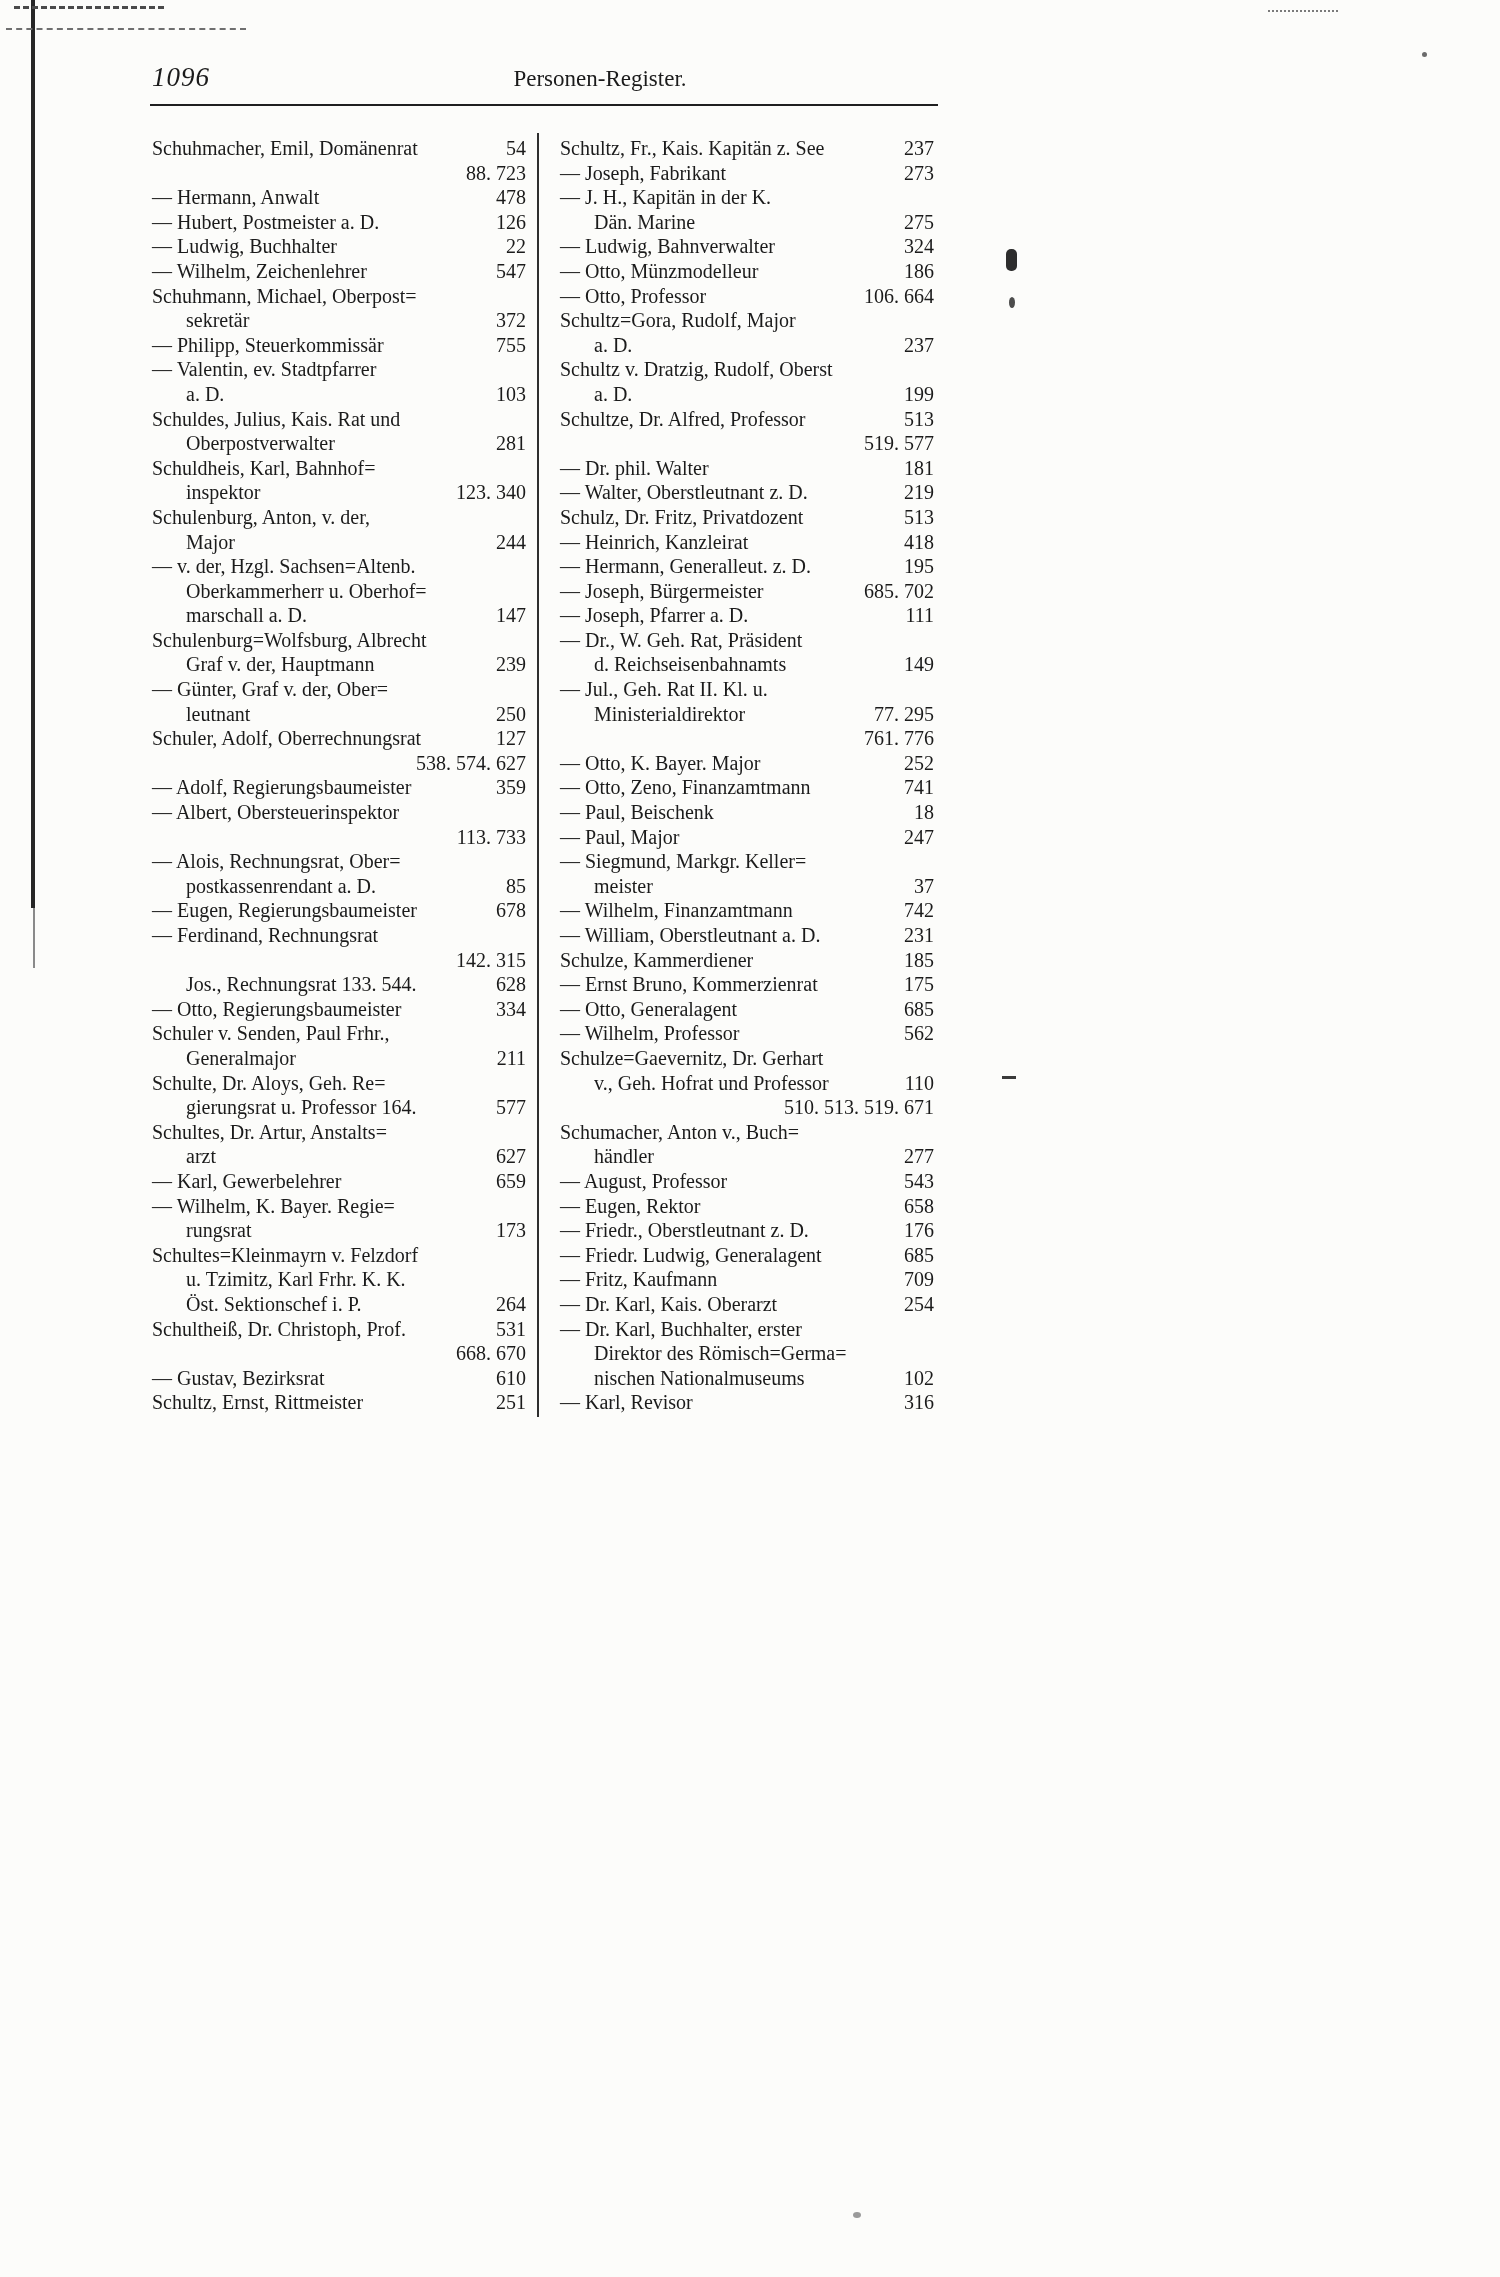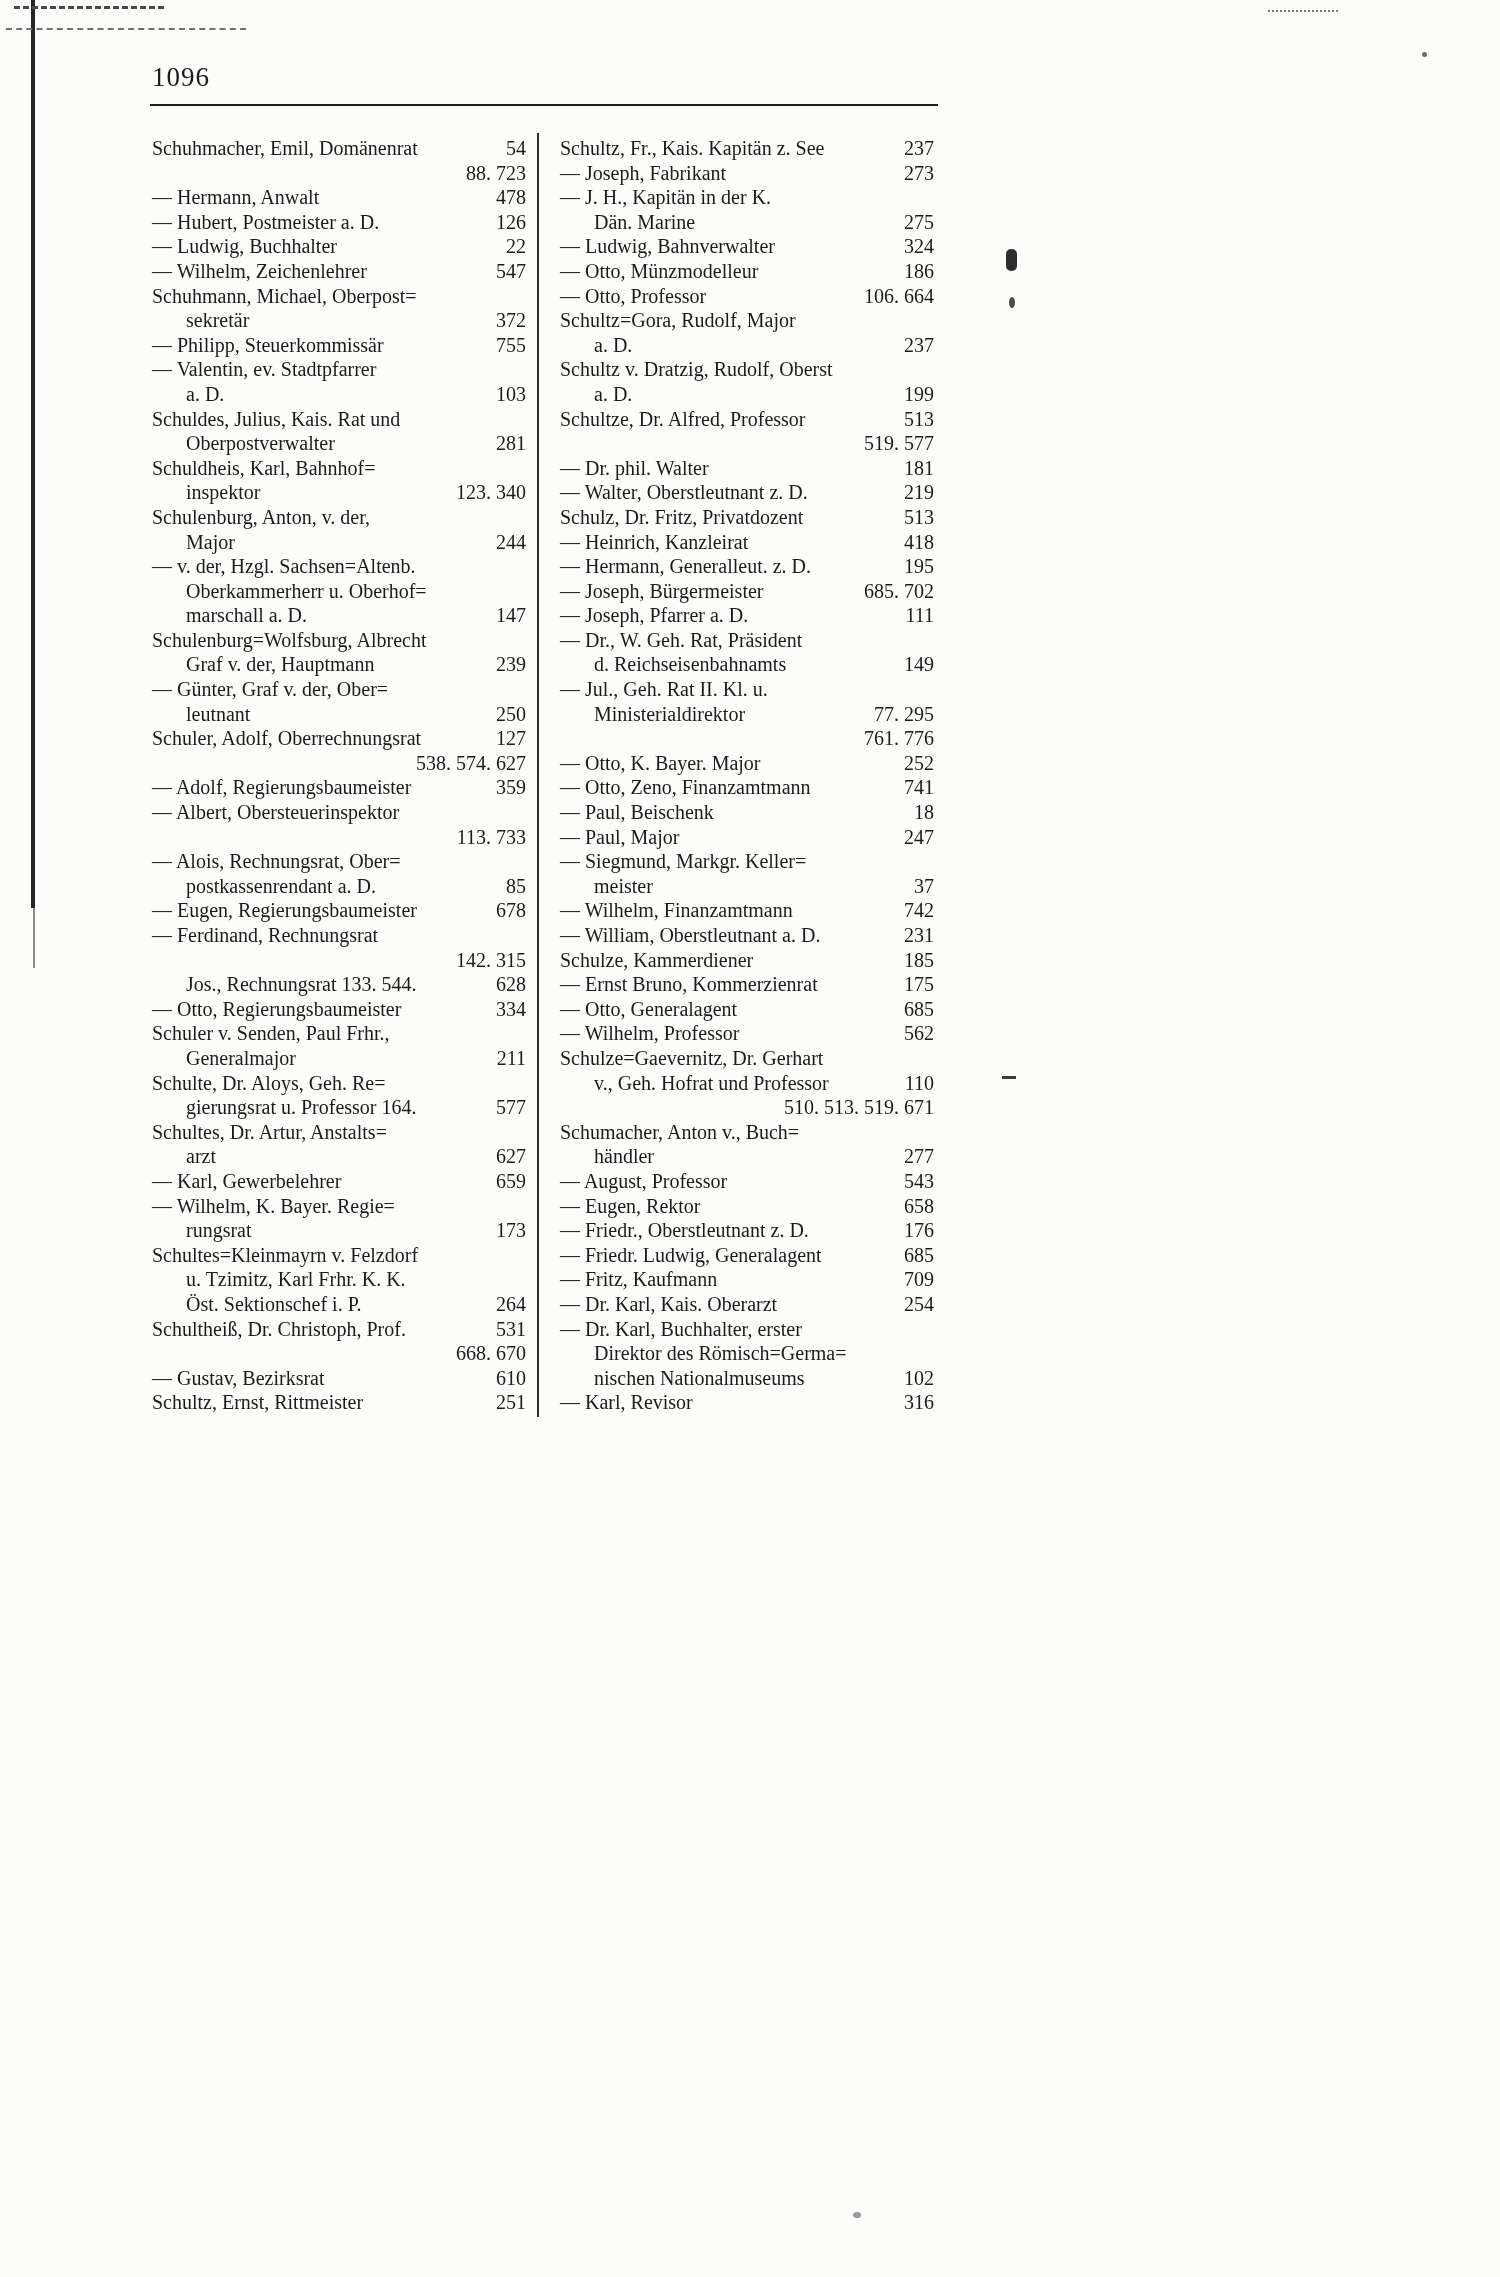--- a/index.html
+++ b/index.html
@@ -83,20 +83,21 @@
     width: 5px; height: 5px;
     background: #6b6b6b;
     border-radius: 50%;
   }
   
   .header-num {
     position: absolute;
     left: 152px; top: 62px;
     font-size: 27px;
     letter-spacing: 1px;
+    font-style: italic;
   }
   .header-title {
     position: absolute;
     left: 0; top: 66px;
     width: 1200px;
     text-align: center;
     font-size: 23px;
   }
   .header-rule {
     position: absolute;
@@ -144,20 +145,21 @@
   <div class="dash-top1"></div>
   <div class="dash-top2"></div>
   <div class="dots-topright"></div>
   <div class="blob-1"></div>
   <div class="blob-2"></div>
   <div class="blob-3"></div>
   <div class="blob-4"></div>
   <div class="blob-5"></div>
 
   <div class="header-num">1096</div>
+  <div class="header-title">Personen-Register.</div>
   <div class="header-rule"></div>
 
   <div class="divider"></div>
 
   <div class="col col-left" id="col-left">
       <div class="line">
         <span class="t">Schuhmacher, Emil, Domänenrat</span>
         <span class="n">54</span>
       </div>
       <div class="line">

